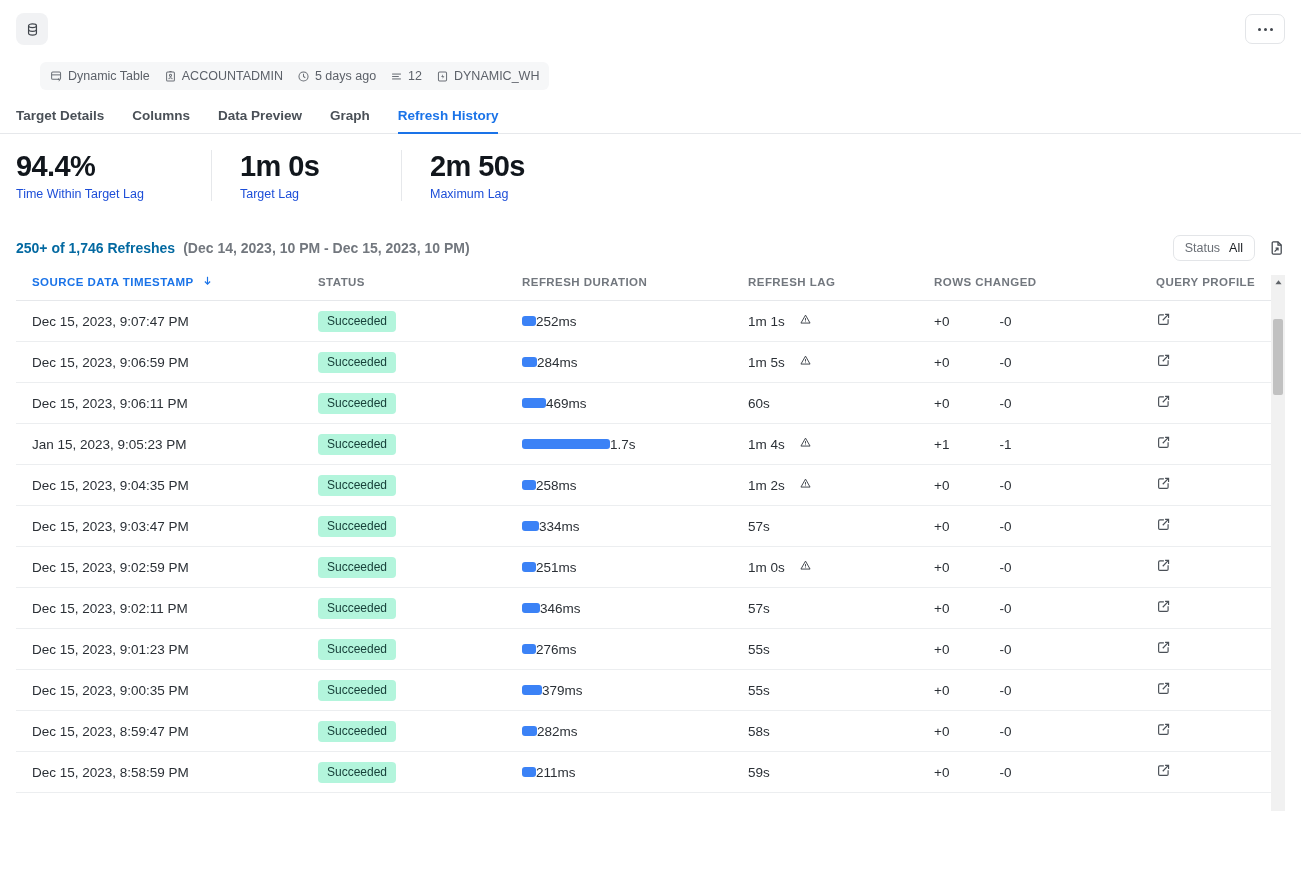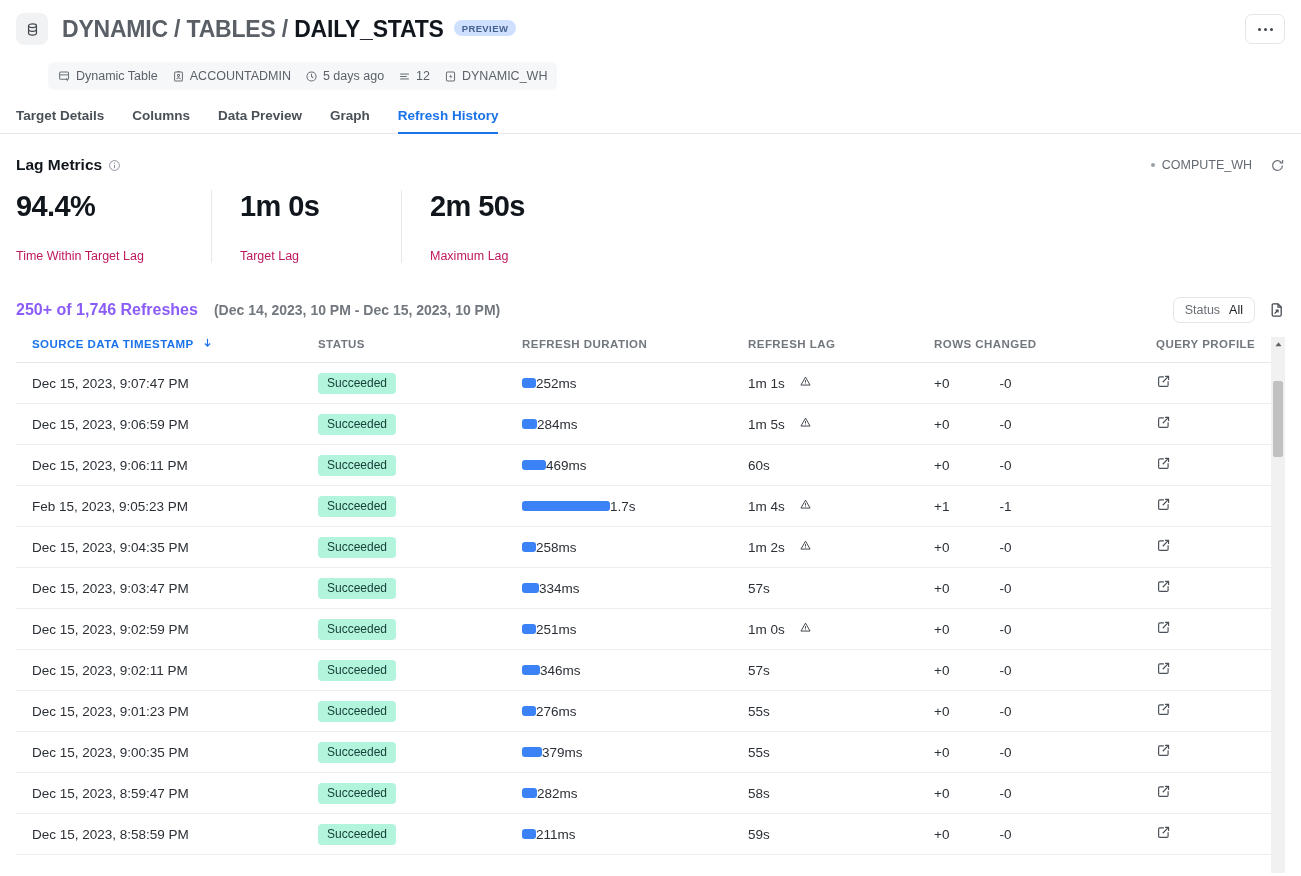--- a/index.html
+++ b/index.html
@@ -129,36 +129,36 @@
     border-right: 1px solid #e6e8eb;
   }
   .metric + .metric { padding-left: 28px; }
   .metric:last-child { border-right: none; }
   .metric-value {
     font-size: 29px; font-weight: 700;
     color: #11161c; letter-spacing: -0.6px;
     line-height: 1.15;
   }
   .metric-label {
-    margin-top: 26px;
-    font-size: 12.5px; color: #be185d;
+    margin-top: 4px;
+    font-size: 12.5px; color: #1d4ed8;
     display: flex; align-items: center; gap: 5px;
   }
   .m1 { min-width: 196px; }
   .m2 { min-width: 190px; }
   .m3 { min-width: 190px; }
 
   
   .refresh-head {
     margin-top: 34px;
     display: flex; align-items: center;
   }
-  .refresh-count { font-size: 16px; font-weight: 700; color: #8b5cf6; }
+  .refresh-count { font-size: 14px; font-weight: 700; color: #0369a1; }
   .refresh-range {
-    margin-left: 16px;
+    margin-left: 8px;
     font-size: 14px; font-weight: 600; color: #72777e;
   }
   .status-pill {
     border: 1px solid #e3e5e8; border-radius: 7px;
     height: 26px; padding: 0 11px;
     display: inline-flex; align-items: center; gap: 9px;
     font-size: 12.5px; cursor: pointer; background: #fff;
   }
   .status-pill .k { color: #6a6f76; }
   .status-pill .v { color: #1a1d21; }
@@ -238,34 +238,31 @@
 
 <div class="header">
   <div class="obj-icon">
     <svg width="15" height="15" viewBox="0 0 16 16" fill="none" stroke="#41464d" stroke-width="1.3">
       <ellipse cx="8" cy="4" rx="4.2" ry="1.9"></ellipse>
       <path d="M3.8 4v8c0 1.05 1.88 1.9 4.2 1.9s4.2-.85 4.2-1.9V4"></path>
       <path d="M3.8 8c0 1.05 1.88 1.9 4.2 1.9s4.2-.85 4.2-1.9"></path>
     </svg>
   </div>
 
-  <div class="title">
-    <span>DYNAMIC / TABLES / </span><span class="leaf">DAILY_STATS</span><span class="preview-badge">PREVIEW</span>
-  </div>
 
   <div class="spacer"></div>
 
   <div class="kebab-btn">
     <i></i>
     <i></i>
     <i></i>
   </div>
 </div>
 
-<div style="padding:0 32px;">
+<div style="padding:0 24px;">
   <div class="meta-bar">
 
     <span class="meta-item">
       <svg width="13" height="13" viewBox="0 0 16 16" fill="none" stroke="#6a6f76" stroke-width="1.25">
         <rect x="2" y="2.5" width="11" height="9" rx="1.4"></rect>
         <path d="M2 6h11"></path>
         <path d="M11.3 9.3l-2.3 3h2l-.4 2.3 2.4-3h-2z" fill="#6a6f76" stroke="none"></path>
       </svg>
       <span>Dynamic Table</span>
     </span>
@@ -311,41 +308,20 @@
 <div class="tabs">
   <div class="tab">Target Details</div>
   <div class="tab">Columns</div>
   <div class="tab">Data Preview</div>
   <div class="tab">Graph</div>
   <div class="tab active">Refresh History</div>
 </div>
 
 <div class="section">
 
-  <div class="lag-head">
-    <span class="lag-title">Lag Metrics</span>
-    <span class="info-dot">
-      <svg width="13" height="13" viewBox="0 0 16 16" fill="none" stroke="#8a9099" stroke-width="1.2">
-        <circle cx="8" cy="8" r="6"></circle>
-          <path d="M8 7.2v4"></path>
-          <circle cx="8" cy="5.1" r=".75" fill="#8a9099" stroke="none"></circle>
-      </svg>
-    </span>
-    <div class="spacer"></div>
-    <span class="wh-label">
-      <span class="wh-dot"></span>
-      <span>COMPUTE_WH</span>
-    </span>
-    <span class="refresh-icon-btn">
-      <svg width="15" height="15" viewBox="0 0 16 16" fill="none" stroke="#6a6f76" stroke-width="1.3">
-        <path d="M13.2 8a5.2 5.2 0 1 1-1.6-3.75"></path>
-        <path d="M13.4 2.2v3.1h-3.1"></path>
-      </svg>
-    </span>
-  </div>
 
   <div class="metrics">
     <div class="metric m1">
       <div class="metric-value">94.4%</div>
       <div class="metric-label">
         <span>Time Within Target Lag</span>
       </div>
     </div>
     <div class="metric m2">
       <div class="metric-value">1m 0s</div>
@@ -475,21 +451,21 @@
             <td><span class="rows-plus">+0</span><span class="rows-minus" style="margin-left:50px">-0</span></td>
             <td><span class="qp-link">
                 <svg width="15" height="15" viewBox="0 0 16 16" fill="none" stroke="#4a5057" stroke-width="1.25">
                   <path d="M8.4 3.1H4.1c-.7 0-1.3.58-1.3 1.3v7.5c0 .72.6 1.3 1.3 1.3h7.5c.72 0 1.3-.58 1.3-1.3V7.6"></path>
                   <path d="M9.7 2.6h3.7v3.7"></path>
                   <path d="M7.2 8.8l6-6.2"></path>
                 </svg>
               </span></td>
           </tr>
           <tr>
-            <td class="c-ts" style="padding-left:16px;">Feb 15, 2023, 9:05:23 PM</td>
+            <td class="c-ts" style="padding-left:16px;">Jan 15, 2023, 9:05:23 PM</td>
             <td><span class="badge-ok">Succeeded</span></td>
             <td>
               <span class="dur-cell">
                 <span class="dur-bar" style="width:88px"></span>
                 <span class="dur-text">1.7s</span>
               </span>
             </td>
             <td><span class="lag-cell">
                 <span>1m 4s</span>
                 <span><svg width="13" height="13" viewBox="0 0 16 16" fill="none" stroke="#41464d" stroke-width="1.2">

